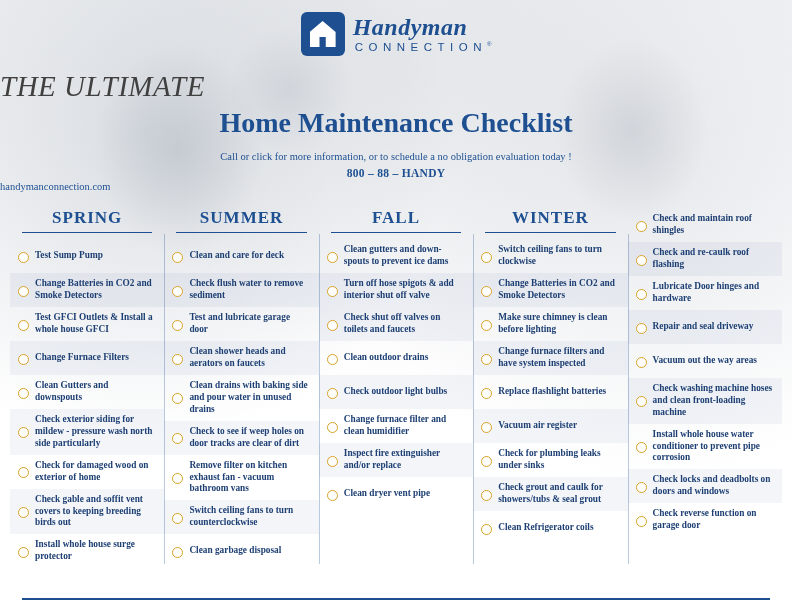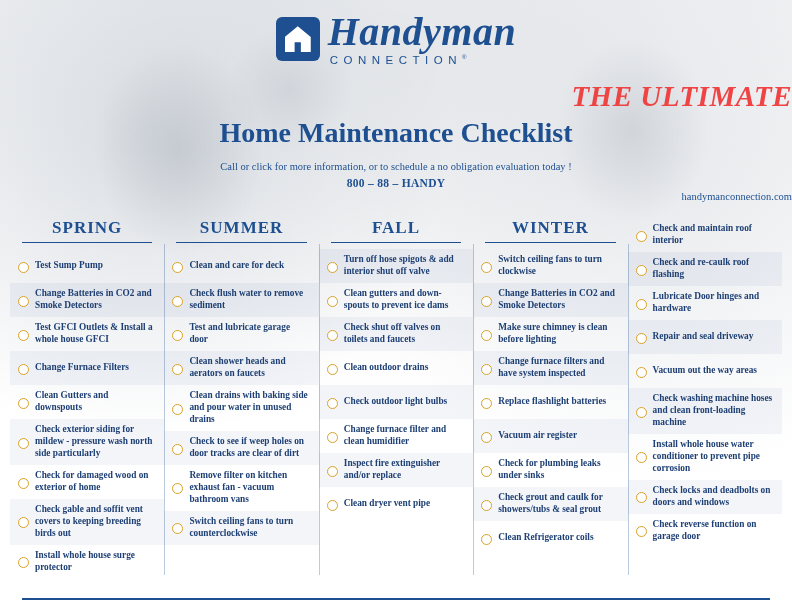--- a/index.html
+++ b/index.html
@@ -61,42 +61,42 @@
     content: "";
     position: absolute;
     left: 9px; top: 9px;
     width: 26px; height: 26px;
     background: #ffffff;
     clip-path: polygon(50% 0%, 100% 42%, 100% 100%, 62% 100%, 62% 62%, 38% 62%, 38% 100%, 0% 100%, 0% 42%);
   }
   .logo-text { line-height: 1; }
   .logo-title {
     font-family: "Liberation Serif", serif;
-    font-size: 40px;
+    font-size: 24px;
     font-weight: bold;
     font-style: italic;
     color: #1d4f91;
     letter-spacing: 0.5px;
   }
   .logo-sub {
     font-family: "Liberation Sans", sans-serif;
     font-size: 11.5px;
     letter-spacing: 5.5px;
     color: #1d4f91;
     margin-top: 2px;
     padding-left: 2px;
   }
   .logo-sub sup { font-size: 6px; letter-spacing: 0; }
 
   .title-1 {
-    text-align: right;
+    text-align: left;
     font-size: 29px;
     font-style: italic;
-    font-weight: bold;
-    color: #ef4444;
+    font-weight: normal;
+    color: #404040;
     margin-top: 14px;
     letter-spacing: 0.5px;
   }
   .title-2 {
     text-align: center;
     font-size: 28px;
     font-weight: bold;
     color: #1d4f91;
     margin-top: 4px;
   }
@@ -108,21 +108,21 @@
   }
   .phone {
     text-align: center;
     font-size: 11.5px;
     font-weight: bold;
     color: #1d4f91;
     margin-top: 5px;
     letter-spacing: 0.3px;
   }
   .site {
-    text-align: right;
+    text-align: left;
     font-size: 10.5px;
     color: #1d4f91;
     margin-top: 2px;
   }
 
   
   .grid {
     display: flex;
     justify-content: center;
     gap: 0;
@@ -273,31 +273,35 @@
           <span class="item-text">Check to see if weep holes on door tracks are clear of dirt</span>
         </div>
       <div class="item">
           <span class="bullet"></span>
           <span class="item-text">Remove filter on kitchen exhaust fan - vacuum bathroom vans</span>
         </div>
       <div class="item shaded">
           <span class="bullet"></span>
           <span class="item-text">Switch ceiling fans to turn counterclockwise</span>
         </div>
+      <div class="item">
+          <span class="bullet"></span>
+          <span class="item-text">Clean garbage disposal</span>
+        </div>
     </div>
 
     <div class="col">
       <div class="col-head">FALL</div>
+      <div class="item">
+          <span class="bullet"></span>
+          <span class="item-text">Clean gutters and down-spouts to prevent ice dams</span>
+        </div>
       <div class="item shaded">
           <span class="bullet"></span>
           <span class="item-text">Turn off hose spigots &amp; add interior shut off valve</span>
-        </div>
-      <div class="item">
-          <span class="bullet"></span>
-          <span class="item-text">Clean gutters and down-spouts to prevent ice dams</span>
         </div>
       <div class="item shaded">
           <span class="bullet"></span>
           <span class="item-text">Check shut off valves on toilets and faucets</span>
         </div>
       <div class="item">
           <span class="bullet"></span>
           <span class="item-text">Clean outdoor drains</span>
         </div>
       <div class="item shaded">
@@ -354,21 +358,21 @@
         </div>
       <div class="item">
           <span class="bullet"></span>
           <span class="item-text">Clean Refrigerator coils</span>
         </div>
     </div>
 
     <div class="col">
       <div class="item">
           <span class="bullet"></span>
-          <span class="item-text">Check and maintain roof interior</span>
+          <span class="item-text">Check and maintain roof shingles</span>
         </div>
       <div class="item shaded">
           <span class="bullet"></span>
           <span class="item-text">Check and re-caulk roof flashing</span>
         </div>
       <div class="item">
           <span class="bullet"></span>
           <span class="item-text">Lubricate Door hinges and hardware</span>
         </div>
       <div class="item shaded">

